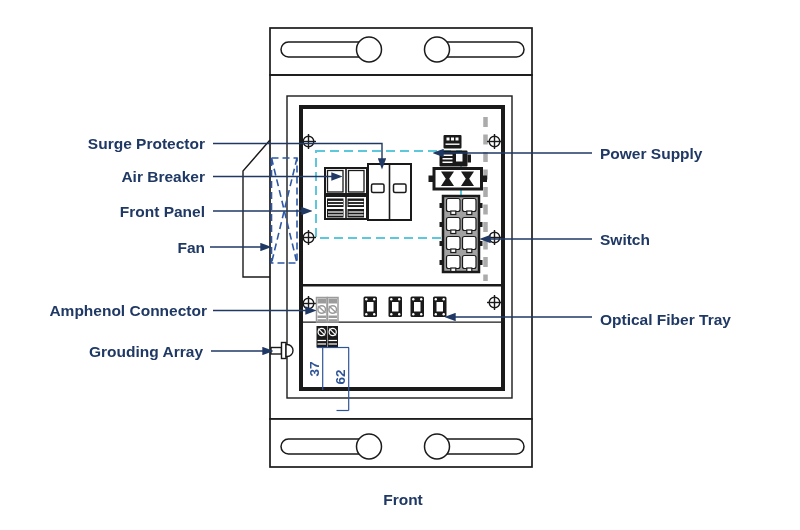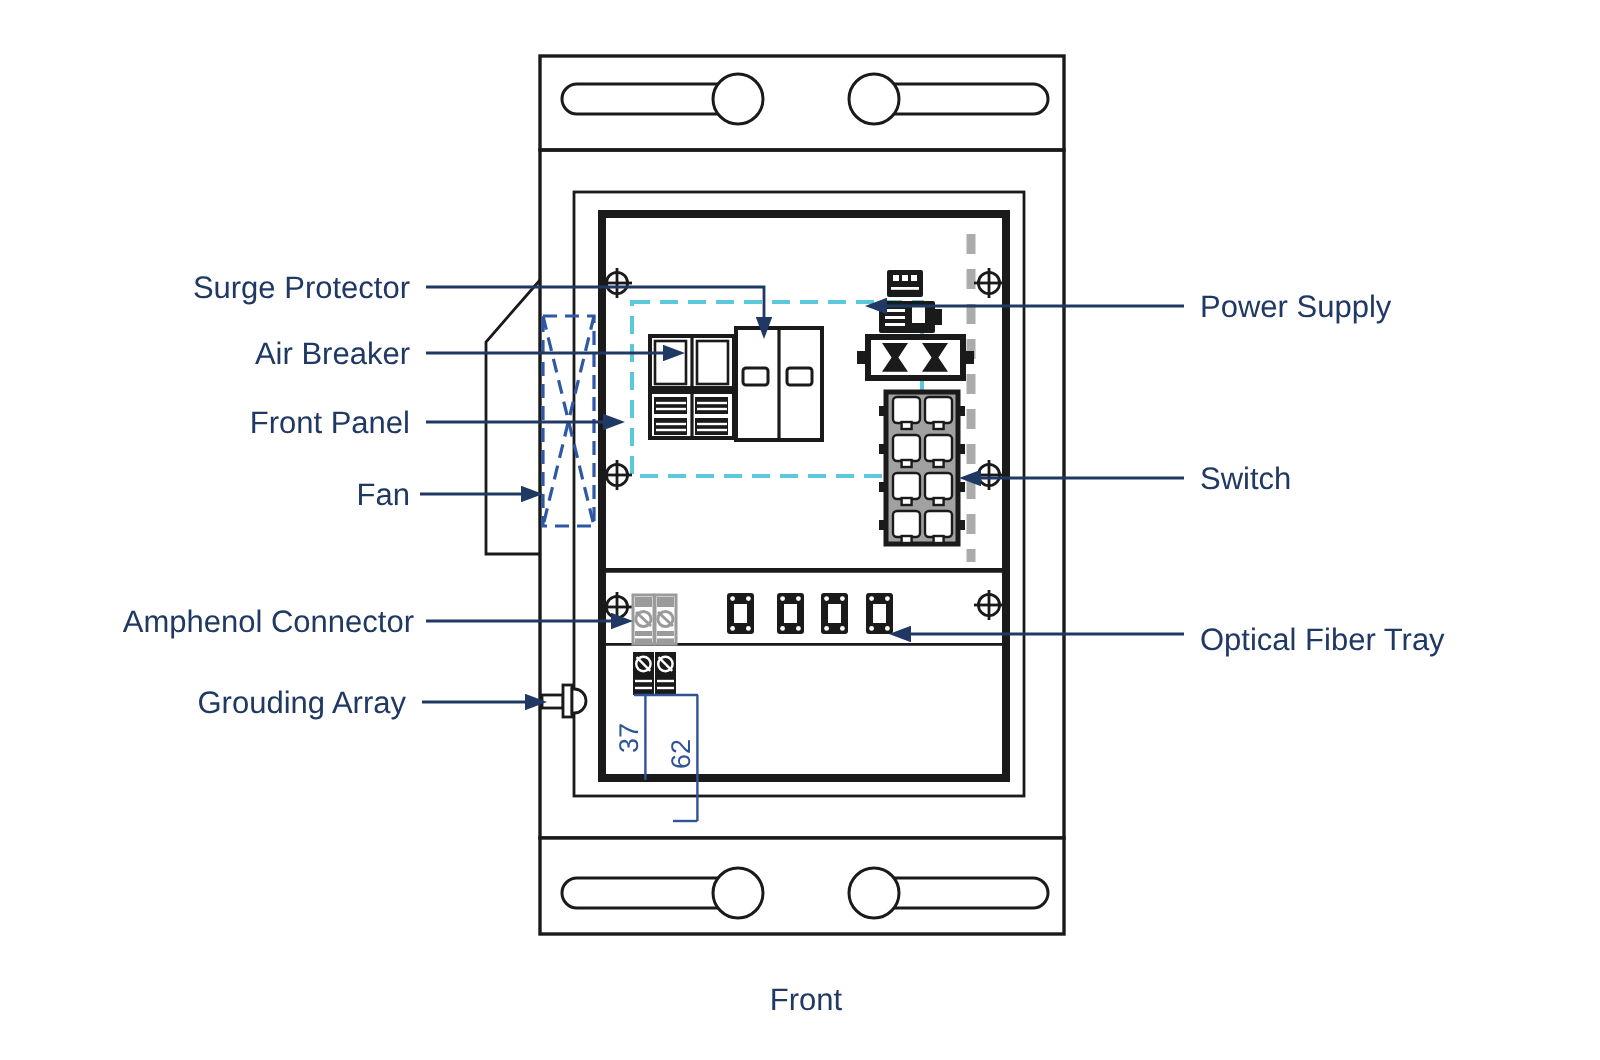--- a/index.html
+++ b/index.html
@@ -1,17 +1,17 @@
 <!DOCTYPE html>
 <html><head>
 <meta charset="utf-8">
 <style>
   html,body{margin:0;padding:0;background:#ffffff;}
   #stage{position:relative;width:800px;height:530px;background:#ffffff;overflow:hidden;
-         font-family:"Liberation Sans",sans-serif;}
+         font-family:"Liberation Sans",sans-serif;font-weight:bold;}
   svg{position:absolute;left:0;top:0;}
   .lbl{font-family:"Liberation Sans",sans-serif;font-size:15.5px;fill:#1F3864;}
   .dim{font-family:"Liberation Sans",sans-serif;font-size:13.5px;fill:#2F5496;}
   .ldr{stroke:#1F3864;stroke-width:1.4;fill:none;}
   .blk{stroke:#1a1a1a;fill:none;}
   .wht{fill:#ffffff;stroke:#1a1a1a;}
 </style>
 </head>
 <body>
 

